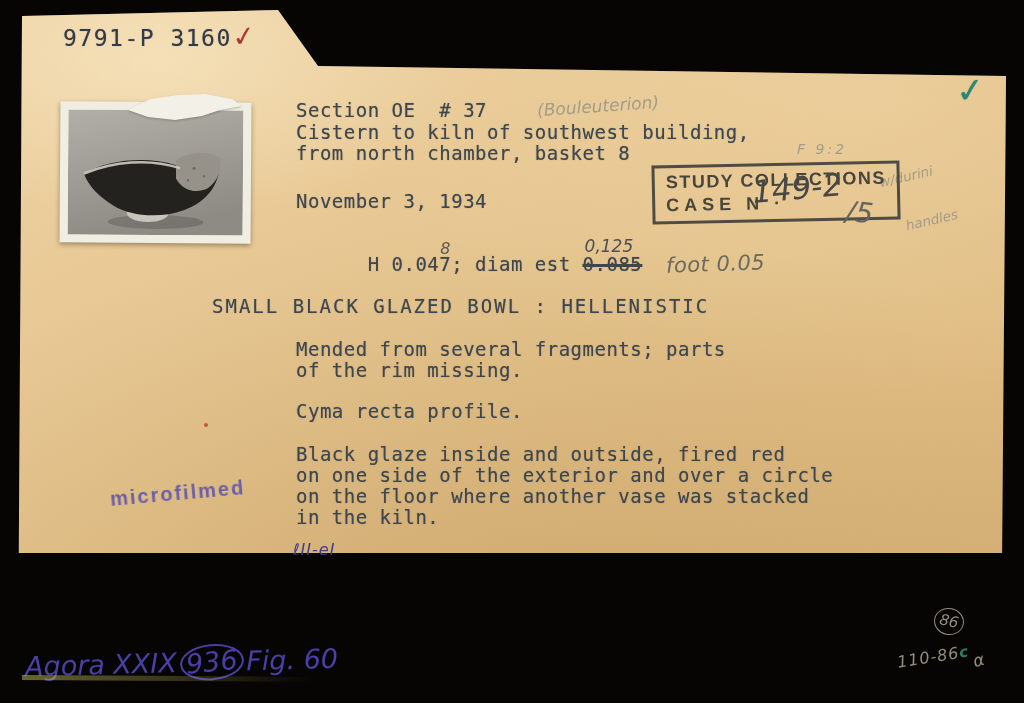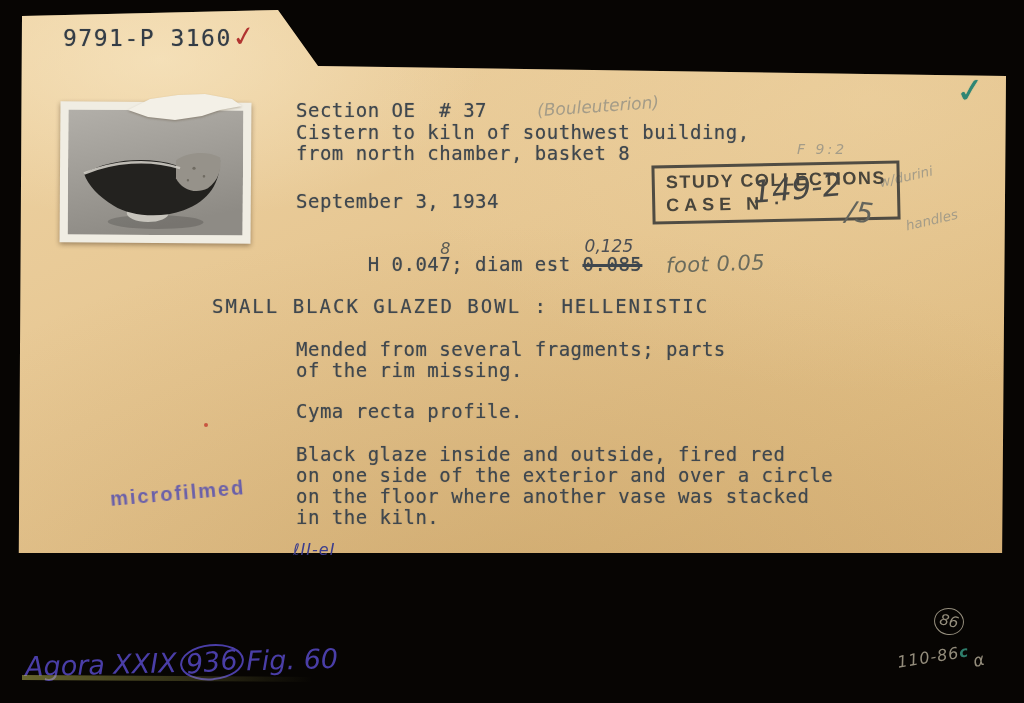--- a/index.html
+++ b/index.html
@@ -85,21 +85,21 @@
       <span style="display:block;margin-left:16px;">handles</span>
     </div>
 
     <div class="stamp">
       <span class="l1">STUDY COLLECTIONS</span>
       <span class="l2">CASE N ·</span>
     </div>
     <span class="hw" style="left:752px;top:170px;font-size:31px;color:#474744;transform:rotate(-5deg);">149-2</span>
     <span class="hw" style="left:846px;top:196px;font-size:28px;color:#63645c;transform:rotate(6deg);">/5</span>
 
-    <span class="tw" style="left:296px;top:191px;">September 3, 1934</span>
+    <span class="tw" style="left:296px;top:191px;">November 3, 1934</span>
     <div class="tw" style="left:296px;top:233px;">
       <span>H 0.04</span><span class="rel"><span>7</span><span class="corr" style="top:-16px;left:1px;font-size:16px;color:#5a5b55;">8</span></span><span>; diam est </span><span class="rel"><span class="struck">0.085</span><span class="corr" style="top:-18px;left:2px;font-size:17px;color:#4c4f54;">0,125</span></span><span class="hw" style="position:static;display:inline-block;margin-left:24px;font-size:21px;color:#6a6b5d;transform:rotate(-2deg);text-shadow:none;">foot 0.05</span>
     </div>
 
     <span class="tw" style="left:186px;top:296px;letter-spacing:2px;margin-left:26px;">SMALL BLACK GLAZED BOWL : HELLENISTIC</span>
     <span class="tw" style="left:296px;top:339px;">Mended from several fragments; parts</span>
     <span class="tw" style="left:296px;top:360px;">of the rim missing.</span>
     <span class="tw" style="left:296px;top:401px;">Cyma recta profile.</span>
     <span class="tw" style="left:296px;top:444px;">Black glaze inside and outside, fired red</span>
     <span class="tw" style="left:296px;top:465px;">on one side of the exterior and over a circle</span>

